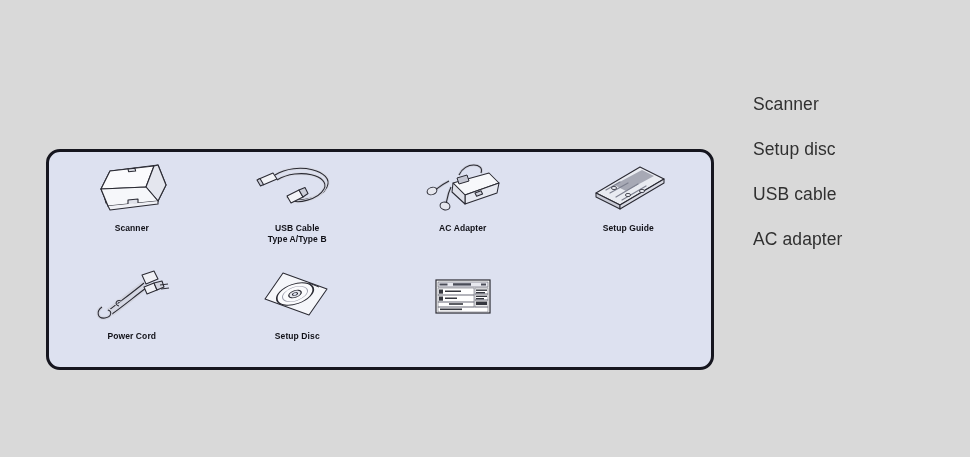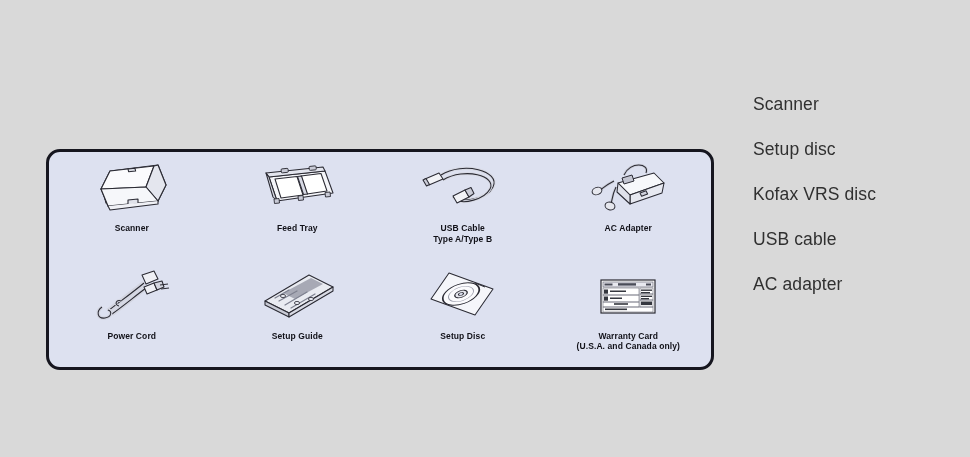--- a/index.html
+++ b/index.html
@@ -101,42 +101,20 @@
             <path d="M58 28 L70 42 L20 47 L13 30 Z" fill="#f6f7fa"></path>
             <path d="M40 41 L50 40 L50 45 L40 46 Z" fill="#e0e2ea"></path>
             <path d="M40 10 L47 9.3 L47.6 12 L40.6 12.7 Z" fill="#dfe1e9"></path>
           </g>
           <path d="M20 47 L22 51 L70 45 L70 42" fill="#f0f1f6" stroke="#2a2a33" stroke-width="1.1" stroke-linejoin="round"></path>
         </svg>
       </div>
       <div class="item-caption">Scanner</div>
     </div>
 
-    <div class="item-cell">
-      <div class="item-art">
-        <svg width="88" height="60" viewBox="0 0 88 60">
-          <g fill="#f4f5f9" stroke="#2a2a33" stroke-width="1.05" stroke-linejoin="round">
-            <path d="M16 18 L72 12 L80 34 L24 42 Z"></path>
-            <path d="M13 14 L70 8 L72 12 L16 18 Z" fill="#e3e5ee"></path>
-            <path d="M13 14 L16 18 L24 42 L20 38 Z" fill="#dcdee8"></path>
-            <path d="M22 20 L44 17.5 L50 36 L28 39 Z" fill="#ffffff"></path>
-            <path d="M48 17 L68 14.5 L74 32 L54 35 Z" fill="#ffffff"></path>
-            <path d="M44.5 17.4 L48.5 17 L54.5 35 L50.5 35.5 Z" fill="#d7d9e4"></path>
-          </g>
-          <g fill="#c8cad6" stroke="#2a2a33" stroke-width="0.9">
-            <rect x="28" y="10" width="7" height="4" rx="1" transform="rotate(-6 28 10)"></rect>
-            <rect x="56" y="7.5" width="7" height="4" rx="1" transform="rotate(-6 56 7.5)"></rect>
-            <path d="M21 40 L26 39.5 L26.5 44 L21.5 44.5 Z"></path>
-            <path d="M45 37 L50 36.5 L50.5 41 L45.5 41.5 Z"></path>
-            <path d="M72 33.5 L77 33 L77.5 37.5 L72.5 38 Z"></path>
-          </g>
-        </svg>
-      </div>
-      <div class="item-caption">Feed Tray</div>
-    </div>
 
     <div class="item-cell">
       <div class="item-art">
         <svg width="88" height="60" viewBox="0 0 88 60">
           <g fill="none" stroke="#2a2a33" stroke-width="1.05">
             <path d="M22 16 C44 2, 82 12, 74 28 C68 41, 40 44, 34 38" stroke-width="3.2" stroke="#d7d9e3"></path>
             <path d="M22 16 C44 2, 82 12, 74 28 C68 41, 40 44, 34 38"></path>
             <path d="M24 21 C46 8, 78 17, 71 30 C65 41, 44 45, 38 41" stroke-width="3" stroke="#d7d9e3"></path>
             <path d="M24 21 C46 8, 78 17, 71 30 C65 41, 44 45, 38 41"></path>
           </g>
@@ -170,20 +148,47 @@
             <path d="M56 34 L62 31.8 L63.6 35 L57.6 37.2 Z" fill="#cfd1dc"></path>
           </g>
           <g fill="#e6e7ee" stroke="#2a2a33" stroke-width="1">
             <path d="M38 19 L48 16 L50 22 L40 25 Z" fill="#c3c5d1"></path>
             <ellipse cx="13" cy="32" rx="5" ry="3.6" transform="rotate(-20 13 32)"></ellipse>
             <ellipse cx="26" cy="47" rx="5" ry="3.8" transform="rotate(15 26 47)"></ellipse>
           </g>
         </svg>
       </div>
       <div class="item-caption">AC Adapter</div>
+    </div>
+
+    <div class="item-cell">
+      <div class="item-art">
+        <svg width="88" height="60" viewBox="0 0 88 60">
+          <g stroke="#2a2a33" stroke-width="1.05" stroke-linejoin="round">
+            <path d="M12 34 L56 8 L80 20 L36 46 Z" fill="#e9ebf1"></path>
+            <path d="M12 34 L36 46 L36 50 L12 38 Z" fill="#c9cbd6"></path>
+            <path d="M36 46 L80 20 L80 24 L36 50 Z" fill="#d8dae4"></path>
+          </g>
+          <g fill="#9b9daa">
+            <path d="M30 26 L58 11 L70 17 L42 32 Z" opacity=".85"></path>
+          </g>
+          <g stroke="#7e8190" stroke-width="1.2" fill="none" stroke-linecap="round">
+            <path d="M22 31 L36 23"></path>
+            <path d="M26 34 L44 24"></path>
+            <path d="M32 38 L54 25"></path>
+            <path d="M38 41 L62 27"></path>
+          </g>
+          <g fill="#e7e9f0" stroke="#2a2a33" stroke-width="0.8">
+            <ellipse cx="30" cy="29" rx="2.6" ry="1.6"></ellipse>
+            <ellipse cx="44" cy="36" rx="2.6" ry="1.6"></ellipse>
+            <ellipse cx="58" cy="32" rx="2.6" ry="1.6"></ellipse>
+          </g>
+        </svg>
+      </div>
+      <div class="item-caption">Setup Guide</div>
     </div>
 
     <div class="item-cell">
       <div class="item-art">
         <svg width="88" height="60" viewBox="0 0 88 60">
           <g fill="none" stroke="#2a2a33" stroke-width="1.05">
             <path d="M20 44 C30 36, 44 26, 56 16" stroke-width="5" stroke="#d3d5e0"></path>
             <path d="M20 44 C30 36, 44 26, 56 16"></path>
             <path d="M24 47 C34 40, 46 30, 58 21" stroke-width="4" stroke="#d3d5e0"></path>
             <path d="M24 47 C34 40, 46 30, 58 21"></path>
@@ -197,47 +202,20 @@
             <path d="M56 20 L66 16 L69 23 L59 27 Z"></path>
             <path d="M66 16 L74 14 L76 20 L69 23 Z" fill="#d4d6e0"></path>
           </g>
           <g stroke="#2a2a33" stroke-width="1.1" fill="none">
             <path d="M72 18 L80 17"></path>
             <path d="M73 22 L81 21"></path>
           </g>
         </svg>
       </div>
       <div class="item-caption">Power Cord</div>
-    </div>
-
-    <div class="item-cell">
-      <div class="item-art">
-        <svg width="88" height="60" viewBox="0 0 88 60">
-          <g stroke="#2a2a33" stroke-width="1.05" stroke-linejoin="round">
-            <path d="M12 34 L56 8 L80 20 L36 46 Z" fill="#e9ebf1"></path>
-            <path d="M12 34 L36 46 L36 50 L12 38 Z" fill="#c9cbd6"></path>
-            <path d="M36 46 L80 20 L80 24 L36 50 Z" fill="#d8dae4"></path>
-          </g>
-          <g fill="#9b9daa">
-            <path d="M30 26 L58 11 L70 17 L42 32 Z" opacity=".85"></path>
-          </g>
-          <g stroke="#7e8190" stroke-width="1.2" fill="none" stroke-linecap="round">
-            <path d="M22 31 L36 23"></path>
-            <path d="M26 34 L44 24"></path>
-            <path d="M32 38 L54 25"></path>
-            <path d="M38 41 L62 27"></path>
-          </g>
-          <g fill="#e7e9f0" stroke="#2a2a33" stroke-width="0.8">
-            <ellipse cx="30" cy="29" rx="2.6" ry="1.6"></ellipse>
-            <ellipse cx="44" cy="36" rx="2.6" ry="1.6"></ellipse>
-            <ellipse cx="58" cy="32" rx="2.6" ry="1.6"></ellipse>
-          </g>
-        </svg>
-      </div>
-      <div class="item-caption">Setup Guide</div>
     </div>
 
     <div class="item-cell">
       <div class="item-art">
         <svg width="88" height="60" viewBox="0 0 88 60">
           <path d="M30 6 L74 22 L56 48 L12 32 Z" fill="#f5f6fa" stroke="#2a2a33" stroke-width="1.05" stroke-linejoin="round"></path>
           <g transform="translate(42 27) rotate(-19) scale(1 0.52)">
             <circle r="19" fill="#fbfbfd" stroke="#2a2a33" stroke-width="1.8"></circle>
             <circle r="13" fill="none" stroke="#9a9cab" stroke-width="1"></circle>
             <circle r="6.5" fill="#e6e7ee" stroke="#2a2a33" stroke-width="1.4"></circle>
@@ -276,36 +254,31 @@
             <rect x="30" y="36.2" width="14" height="1.6"></rect>
             <rect x="21" y="41.5" width="22" height="1.6"></rect>
             <rect x="57" y="22.5" width="11" height="1.4"></rect>
             <rect x="57" y="25" width="9" height="1.4"></rect>
             <rect x="57" y="28.6" width="11" height="1.4"></rect>
             <rect x="57" y="31" width="8" height="1.4"></rect>
             <rect x="57" y="34.5" width="11" height="3.6"></rect>
           </g>
         </svg>
       </div>
-      <div class="item-caption">Warranty Card
-(U.S.A. and Canada only)</div>
     </div>
 
   </div>
 </div>
 
 <div id="parts-list">
   <div class="parts-list-item">
     <span>Scanner</span>
   </div>
   <div class="parts-list-item">
     <span>Setup disc</span>
   </div>
   <div class="parts-list-item">
-    <span>Kofax VRS disc</span>
-  </div>
-  <div class="parts-list-item">
     <span>USB cable</span>
   </div>
   <div class="parts-list-item">
     <span>AC adapter</span>
   </div>
 </div>
 
 </body></html>

